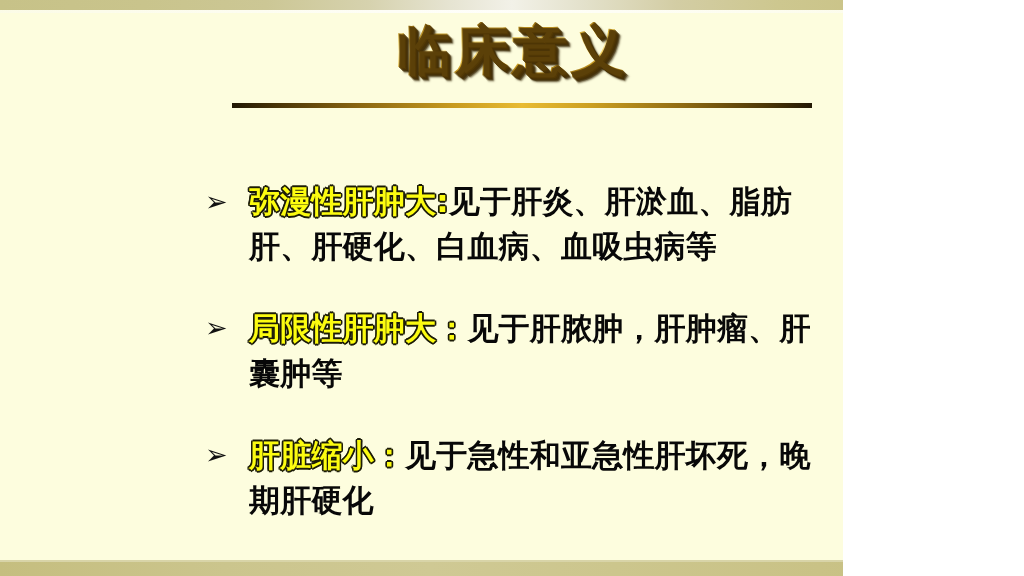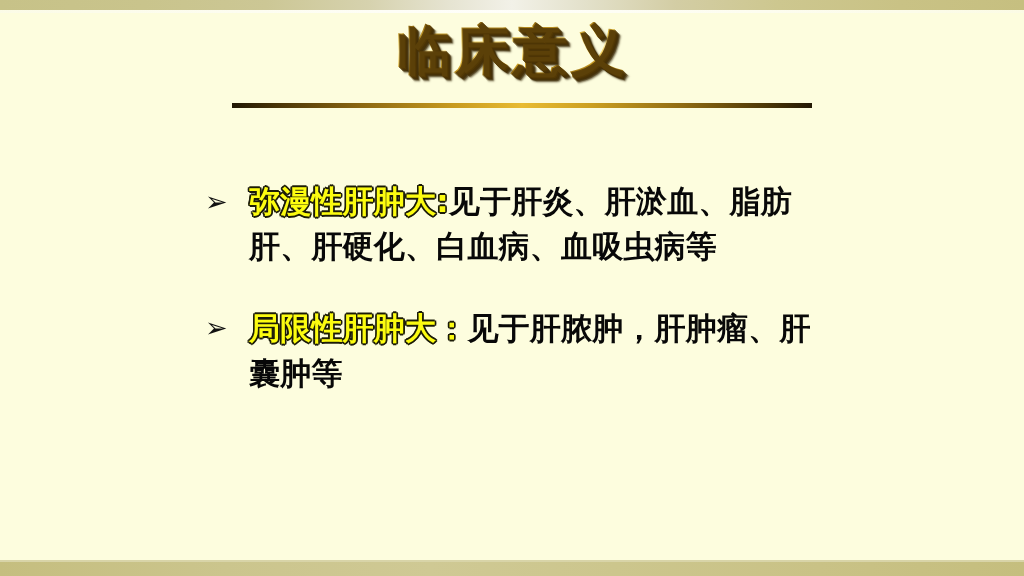--- a/index.html
+++ b/index.html
@@ -7,21 +7,21 @@
     margin: 0;
     padding: 0;
     background: #ffffff;
   }
   body {
     font-family: "DejaVu Sans", "Liberation Sans", sans-serif;
   }
 
   .slide {
     position: relative;
-    width: 1024px;
+    width: 843px;
     height: 576px;
     overflow: hidden;
     background: #fdfdde;
     box-sizing: border-box;
   }
 
   
   .top-bar {
     position: absolute;
     top: 0; left: 0;
@@ -192,19 +192,22 @@
   <div class="content">
 
     <div class="bullet-row">
       <span class="bullet-icon">➢</span><span class="hl">弥漫性肝肿大:</span><span class="body-text">见于肝炎、肝淤血、脂肪肝、肝硬化、白血病、血吸虫病等</span>
     </div>
 
     <div class="bullet-row">
       <span class="bullet-icon">➢</span><span class="hl">局限性肝肿大：</span><span class="body-text">见于肝脓肿，肝肿瘤、肝囊肿等</span>
     </div>
 
+    <div class="bullet-row">
+      <span class="bullet-icon">➢</span><span class="hl">肝脏缩小：</span><span class="body-text">见于急性和亚急性肝坏死，晚期肝硬化</span>
+    </div>
 
   </div>
 
   <div class="bottom-bar-edge"></div>
   <div class="bottom-bar"></div>
 
 </div>
 
 </body></html>

